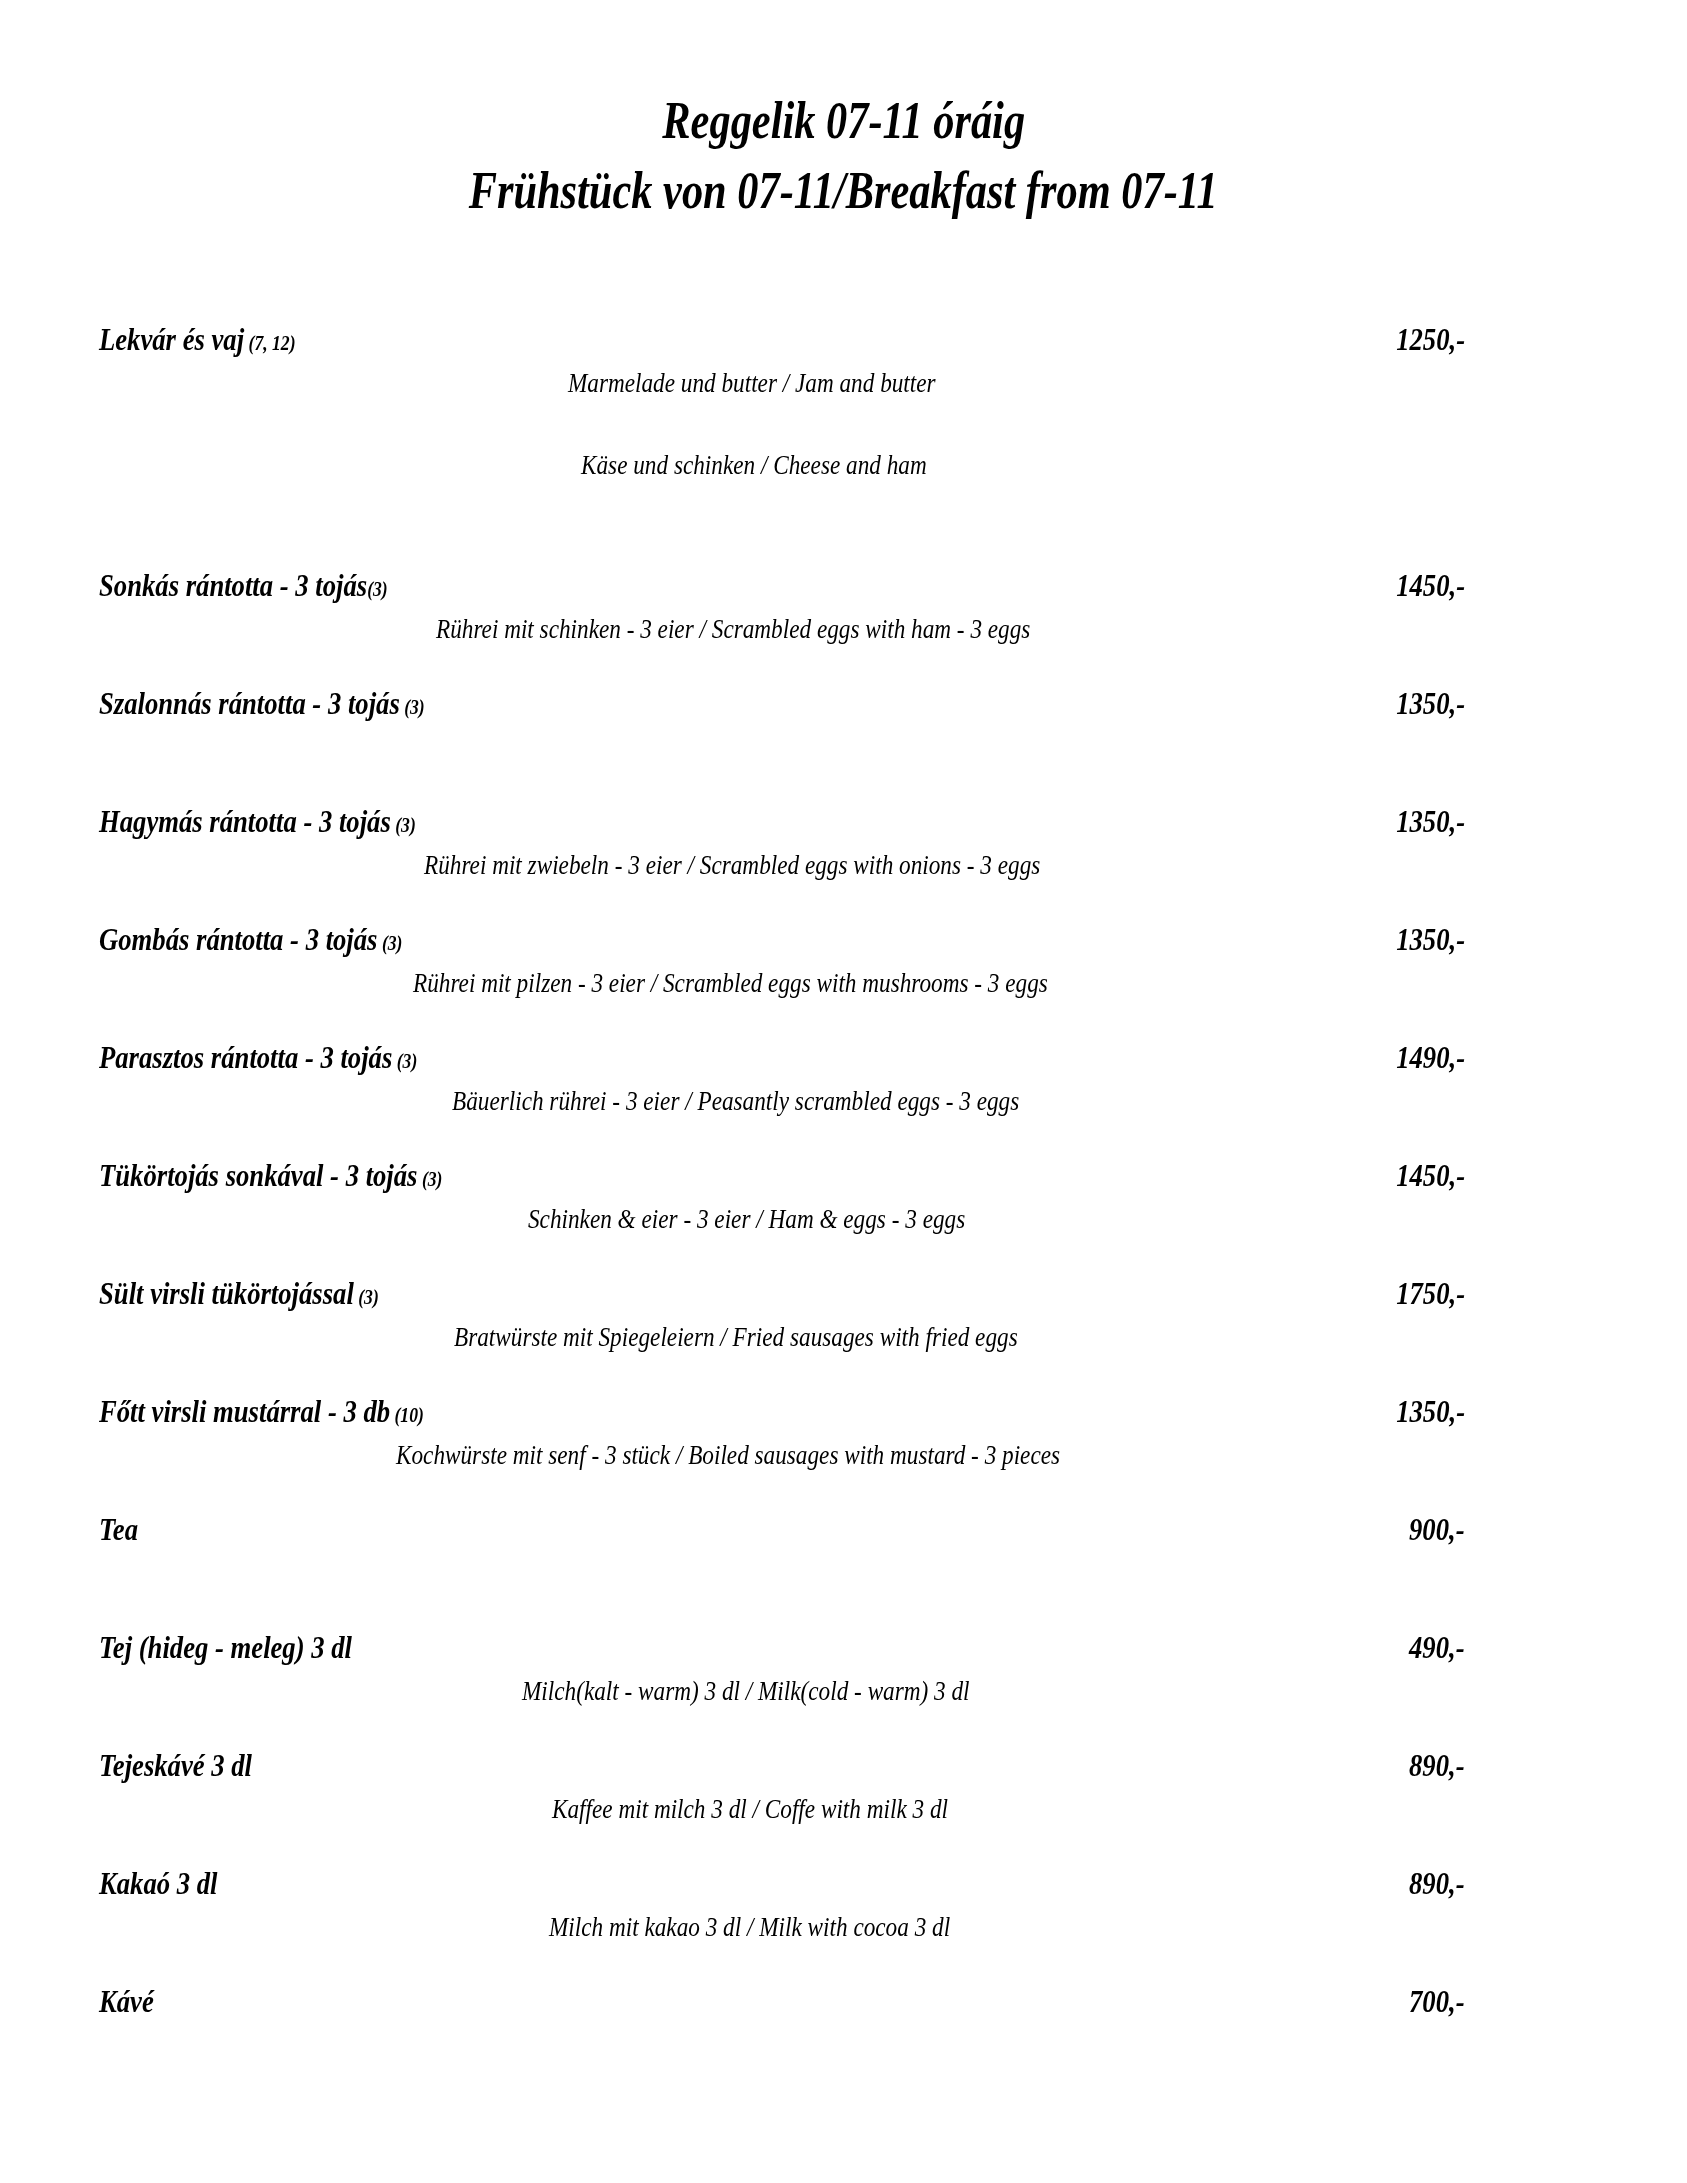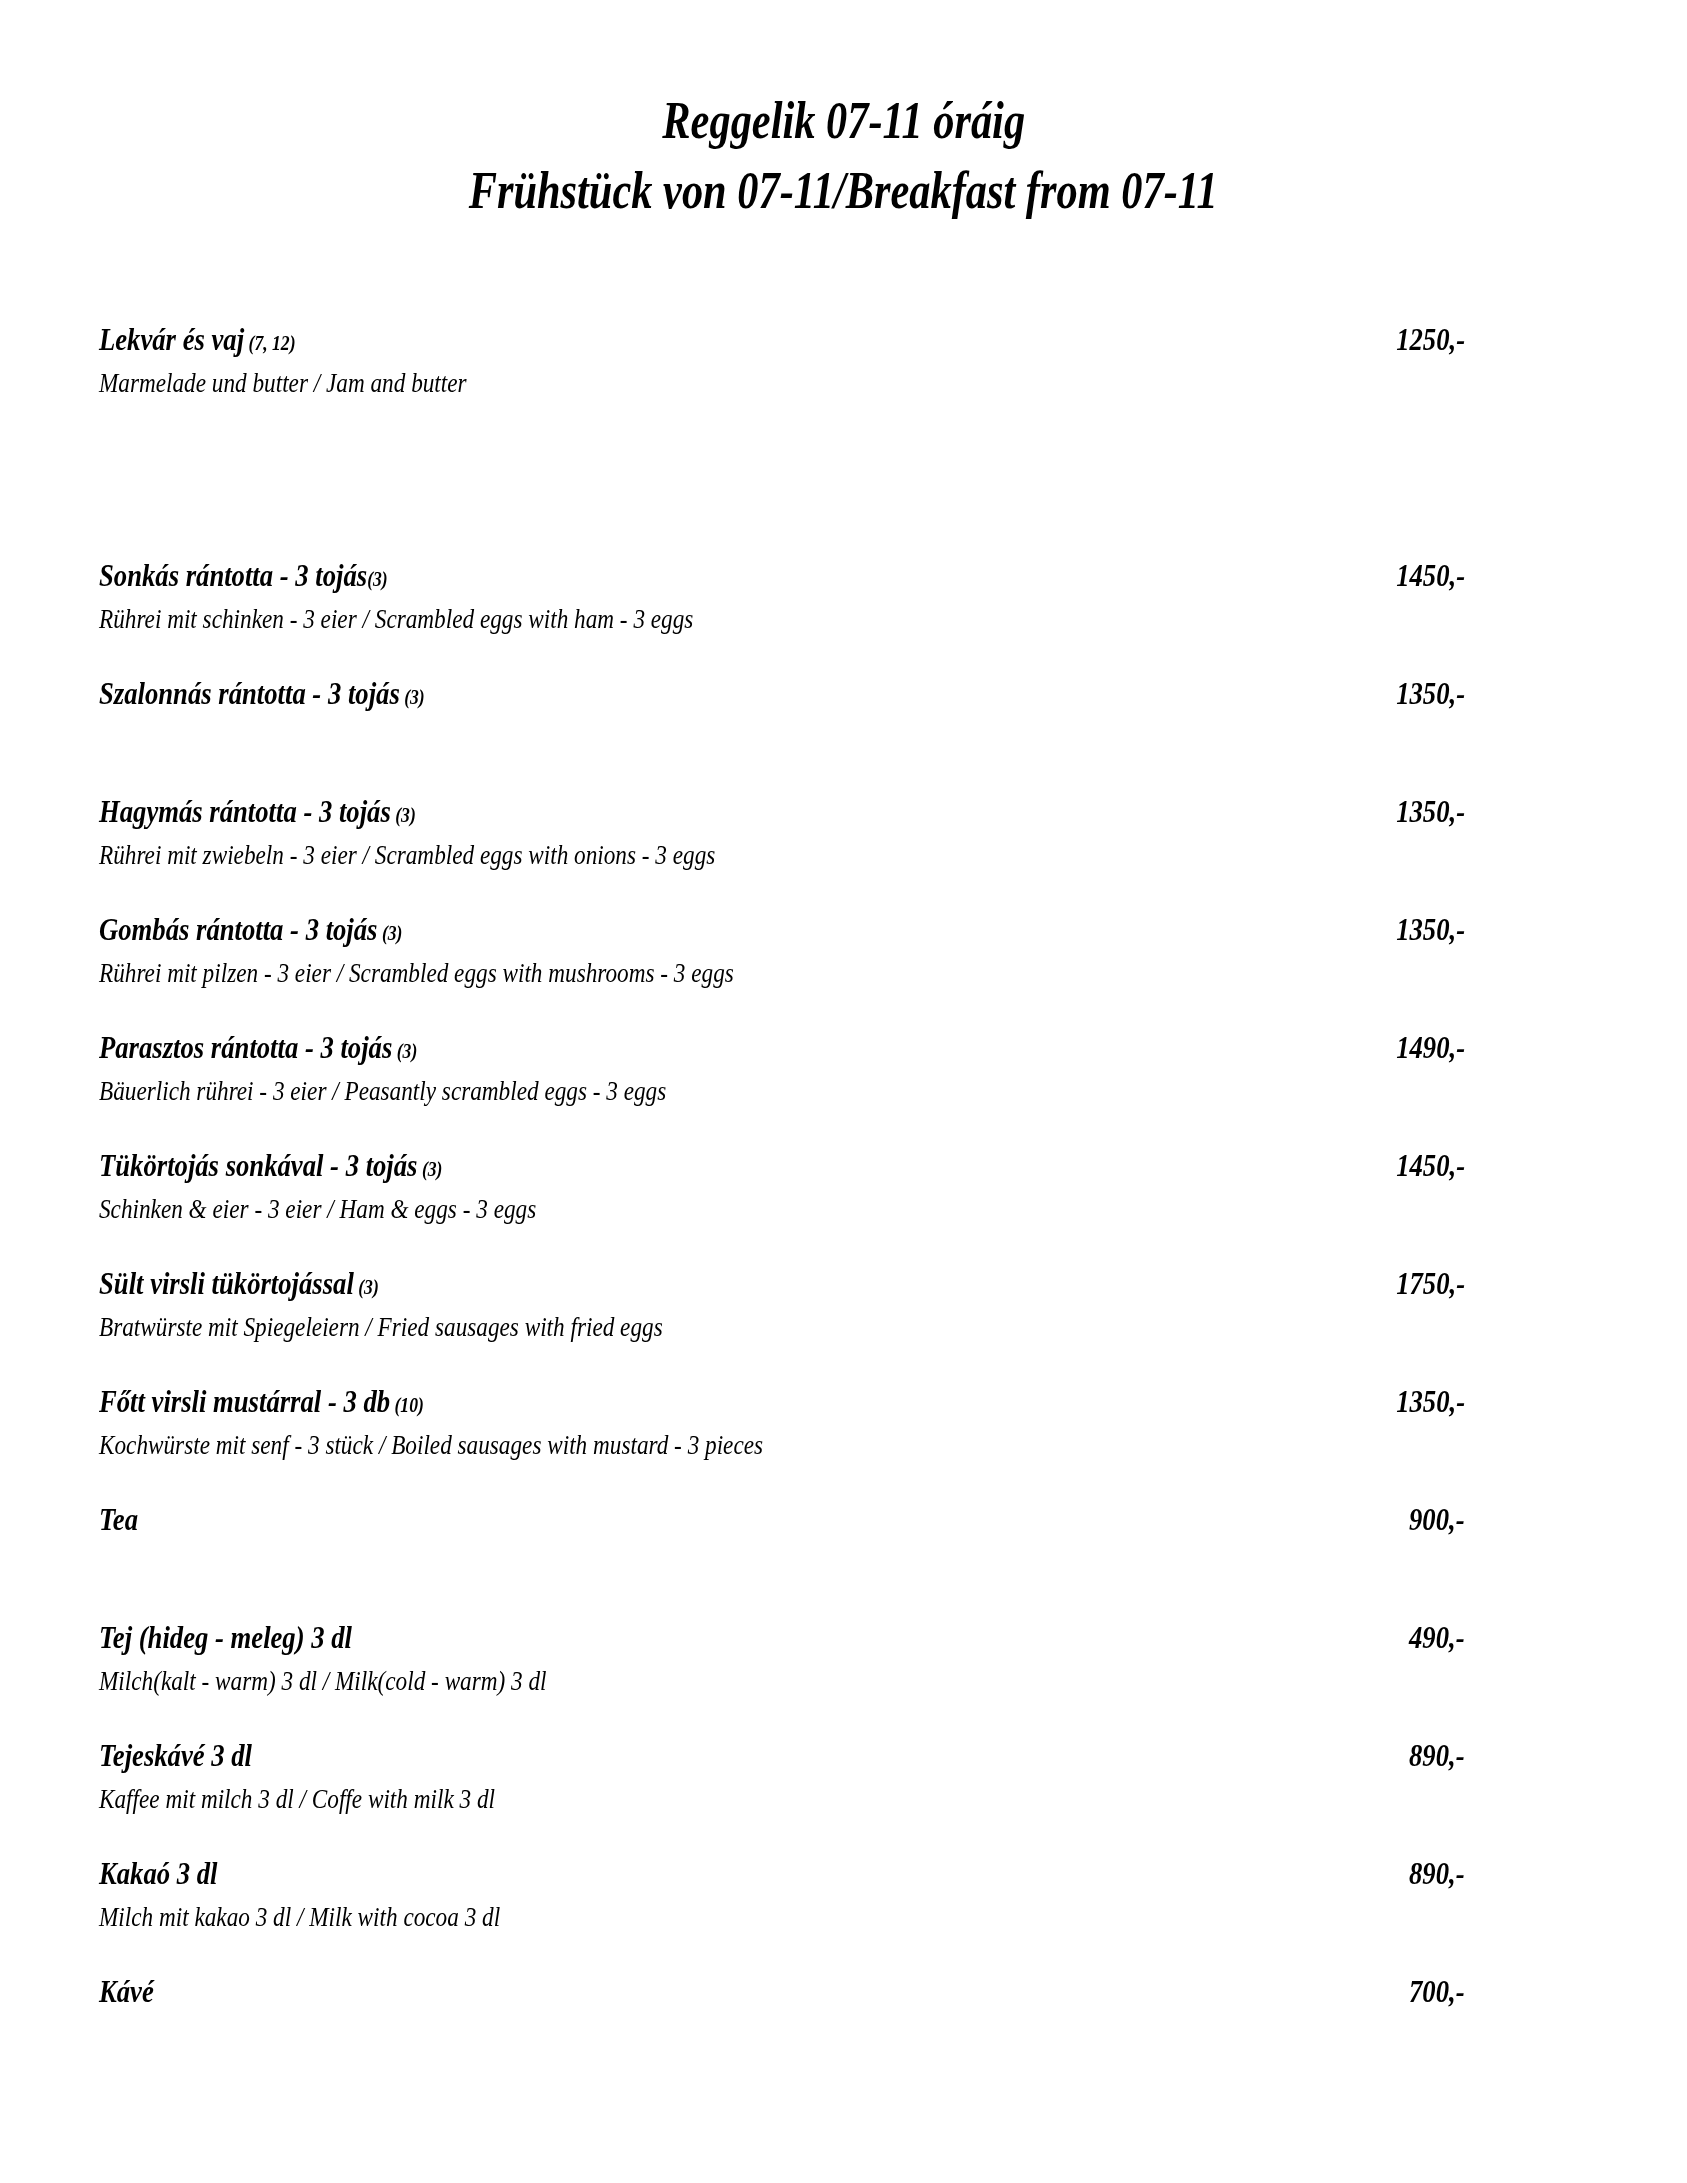--- a/index.html
+++ b/index.html
@@ -36,20 +36,21 @@
     transform-origin: 50% 50%;
     white-space: pre;
   }
   .items {
     margin-top: 96px;
     margin-left: 99px;
     width: 1366px; 
   }
   .item {
     height: 118px;
+    text-align: center;
   }
   .item-head {
     display: flex;
     justify-content: space-between;
     align-items: baseline;
   }
   .head-left {
     display: inline-block;
     transform: scaleX(0.86);
     transform-origin: 0 100%;
@@ -103,20 +104,21 @@
   <div class="items">
   <div class="item">
     <div class="item-head">
       <span class="head-left"><span class="item-name">Lekvár és vaj</span><span class="item-allergens"> (7, 12)</span></span>
       <span class="item-price">1250,-</span>
     </div>
     <div class="item-desc"><span class="squeeze">Marmelade und butter / Jam and butter</span></div>
   </div>
 
   <div class="item">
+    <div class="item-desc"><span class="squeeze">Käse und schinken / Cheese and ham</span></div>
   </div>
 
   <div class="item">
     <div class="item-head">
       <span class="head-left"><span class="item-name">Sonkás rántotta - 3 tojás</span><span class="item-allergens">(3)</span></span>
       <span class="item-price">1450,-</span>
     </div>
     <div class="item-desc"><span class="squeeze">Rührei mit schinken - 3 eier / Scrambled eggs with ham - 3 eggs</span></div>
   </div>
 

